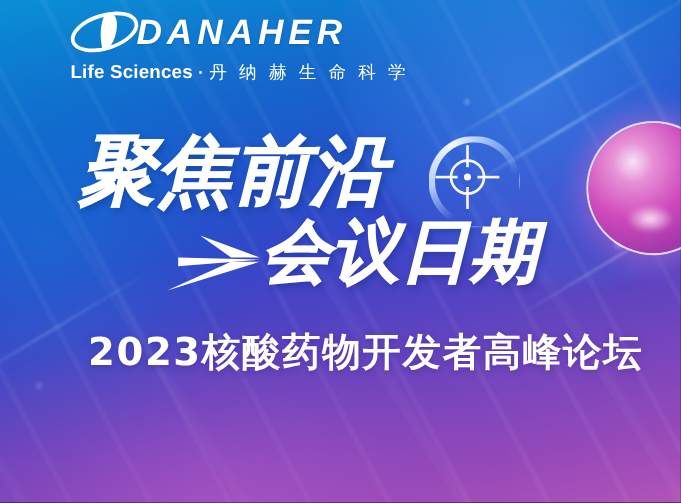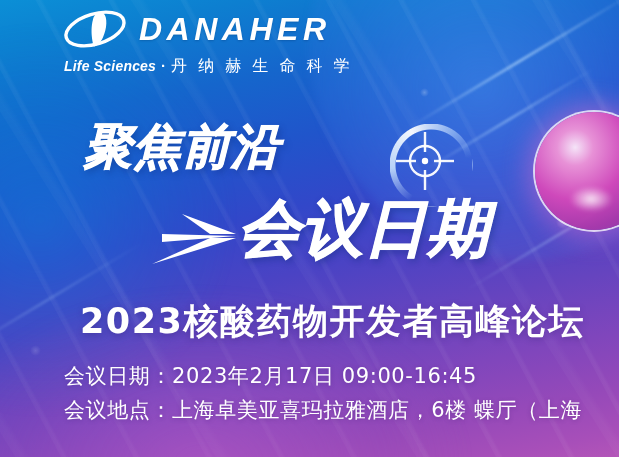--- a/index.html
+++ b/index.html
@@ -141,21 +141,21 @@
   }
 
   
   .logo-wrap {
     position: absolute;
     left: 62px; top: 8px;
     display: flex;
     flex-direction: column;
     align-items: flex-start;
   }
-  .logo-row { display: flex; align-items: center; gap: 17px; text-align: right; }
+  .logo-row { display: flex; align-items: center; gap: 2px; text-align: right; }
   .logo-mark { width: 66px; height: 42px; display: block; }
   .logo-word {
     color: #ffffff;
     font-size: 32px;
     font-weight: 700;
     font-style: italic;
     letter-spacing: 4.5px;
     line-height: 1;
     margin-left: -6px;
     white-space: nowrap;
@@ -163,23 +163,22 @@
   }
   .logo-sub {
     display: flex;
     align-items: baseline;
     margin-top: 6px;
     margin-left: 2px;
     white-space: nowrap;
   }
   .logo-sub-en {
     color: #ffffff;
-    font-size: 14px;
-    font-weight: 700;
-    font-style: italic;
+    font-size: 17px;
+    font-weight: 700;
     letter-spacing: 0.2px;
   }
   .logo-sub-dot {
     color: #ffffff;
     font-size: 15px;
     margin: 0 5px;
     font-weight: 700;
   }
   .logo-sub-cn {
     color: #ffffff;
@@ -197,21 +196,21 @@
     font-style: italic;
     letter-spacing: 1px;
     line-height: 1;
     white-space: nowrap;
     font-family: "DejaVu Sans", "Liberation Sans", sans-serif;
     text-shadow:
       0 0 1px rgba(255,255,255,0.6),
       2px 3px 7px rgba(10,40,120,0.45);
     -webkit-text-stroke: 1px #ffffff;
   }
-  .headline-1 { left: 84px;  top: 122px; font-size: 48px; }
+  .headline-1 { left: 72px;  top: 122px; font-size: 69px; }
   .headline-2 { left: 238px; top: 198px; font-size: 62px; }
 
   
   .crosshair {
     position: absolute;
     left: 394px; top: 130px;
     width: 62px; height: 62px;
   }
   .arc-glow {
     position: absolute;
@@ -328,18 +327,14 @@
   <svg class="arrow-icon" viewBox="0 0 86 56">
     <polygon points="30,2 84,22 58,22" fill="#ffffff"></polygon>
     <polygon points="10,22 84,24 10,30" fill="#ffffff"></polygon>
     <polygon points="0,52 84,26 58,26" fill="#ffffff"></polygon>
   </svg>
 
   <div class="headline-2">会议日期</div>
 
   <div class="subtitle">2023核酸药物开发者高峰论坛</div>
 
-  <div class="info-block">
-    <div class="info-line">会议日期：2023年2月17日  09:00-16:45</div>
-    <div class="info-line">会议地点：上海卓美亚喜玛拉雅酒店，6楼 蝶厅（上海</div>
-  </div>
 
 </div>
 
 </body></html>

